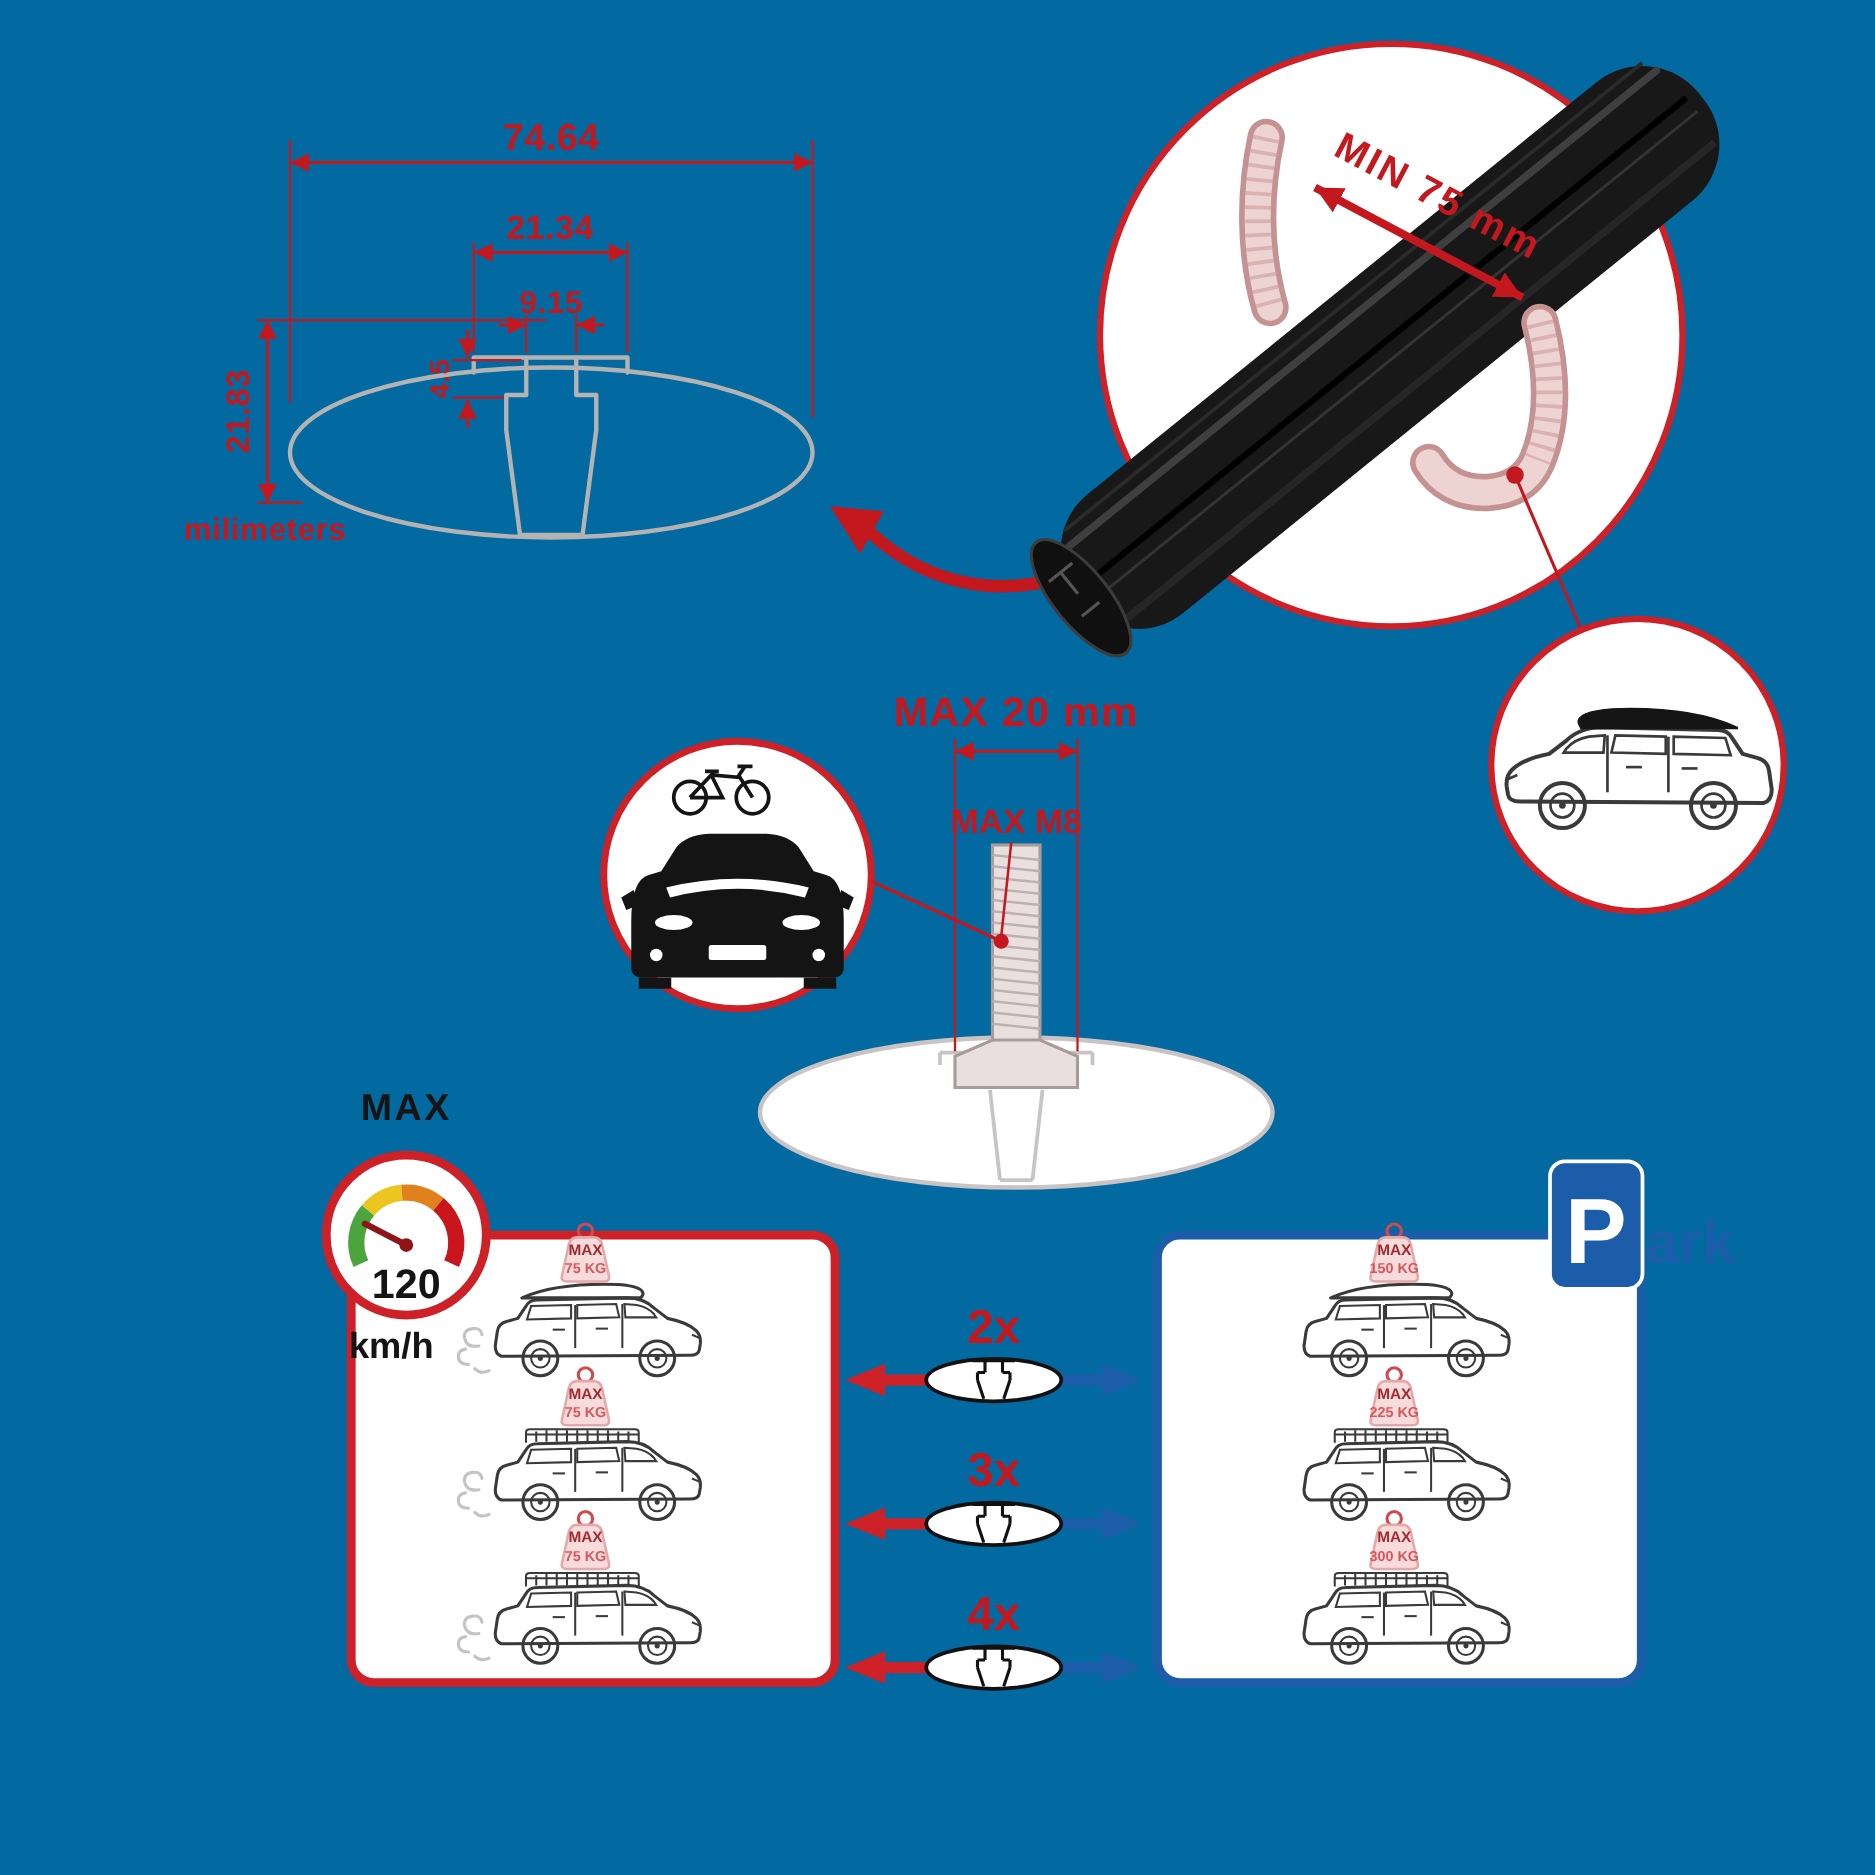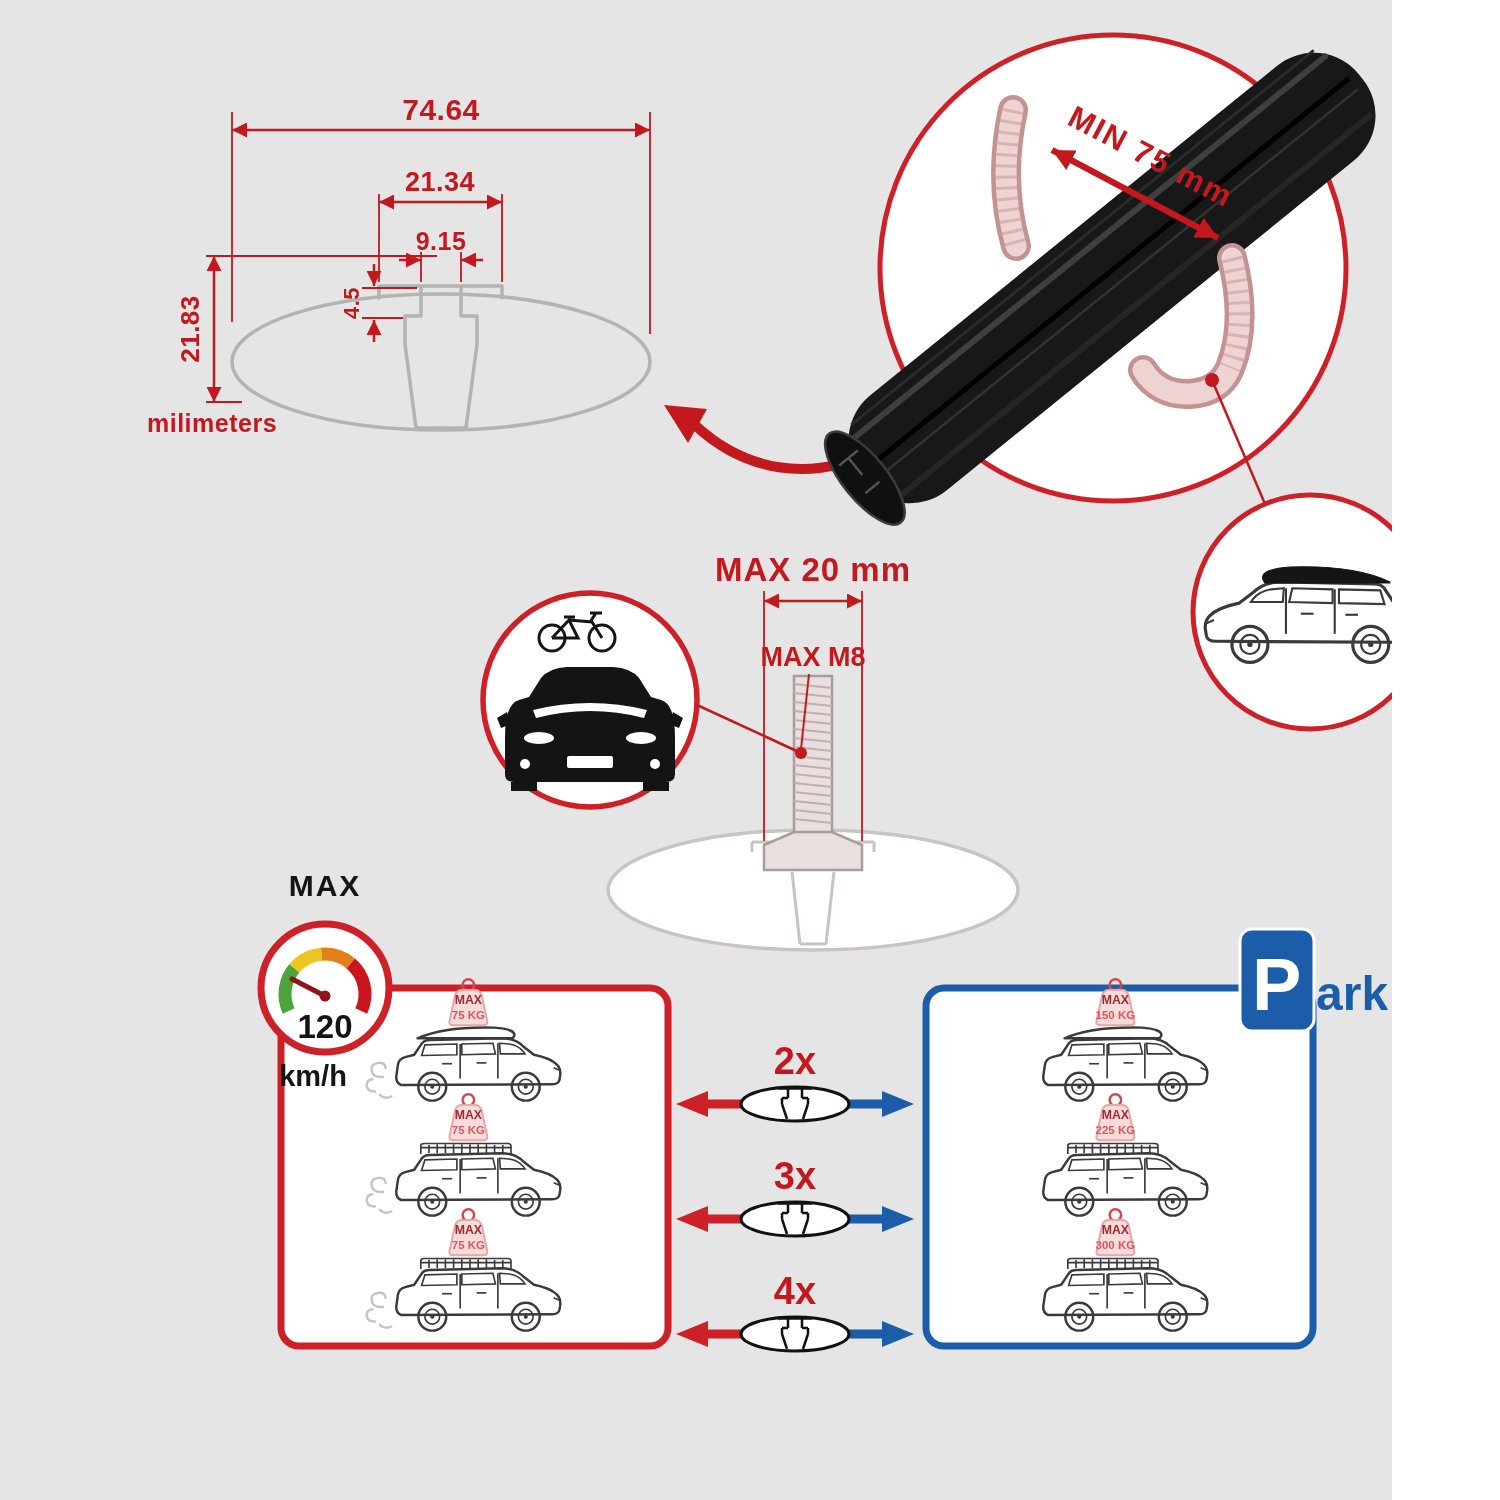--- a/index.html
+++ b/index.html
@@ -1,16 +1,16 @@
 <!DOCTYPE html>
 <html><head>
 <meta charset="utf-8">
 <style>
   html,body{margin:0;padding:0;background:#fff;}
-  .stage{position:relative;width:1392px;height:1500px;background:#e5e5e5;overflow:hidden;
+  .stage{position:relative;width:1500px;height:1500px;background:#0369a1;overflow:hidden;
          font-family:"Liberation Sans",sans-serif;}
   svg text{font-family:"Liberation Sans",sans-serif;}
   .dim-line{stroke:#c4181f;stroke-width:2.5;fill:none;}
   .wit{stroke:#c4181f;stroke-width:1.8;fill:none;}
   .dimtxt{fill:#c4181f;font-weight:600;text-anchor:middle;letter-spacing:.5px;}
   .redtxt{fill:#c4181f;font-weight:700;text-anchor:middle;}
   .blktxt{fill:#141414;font-weight:700;text-anchor:middle;}
   .graypro{stroke:#b3b3b3;stroke-width:3.5;fill:none;stroke-linecap:round;}
   .ghostln{stroke:#c9c3c3;stroke-width:3;fill:none;}
   .cl{stroke:#3a3a3a;stroke-width:3;fill:none;stroke-linejoin:round;stroke-linecap:round;}

